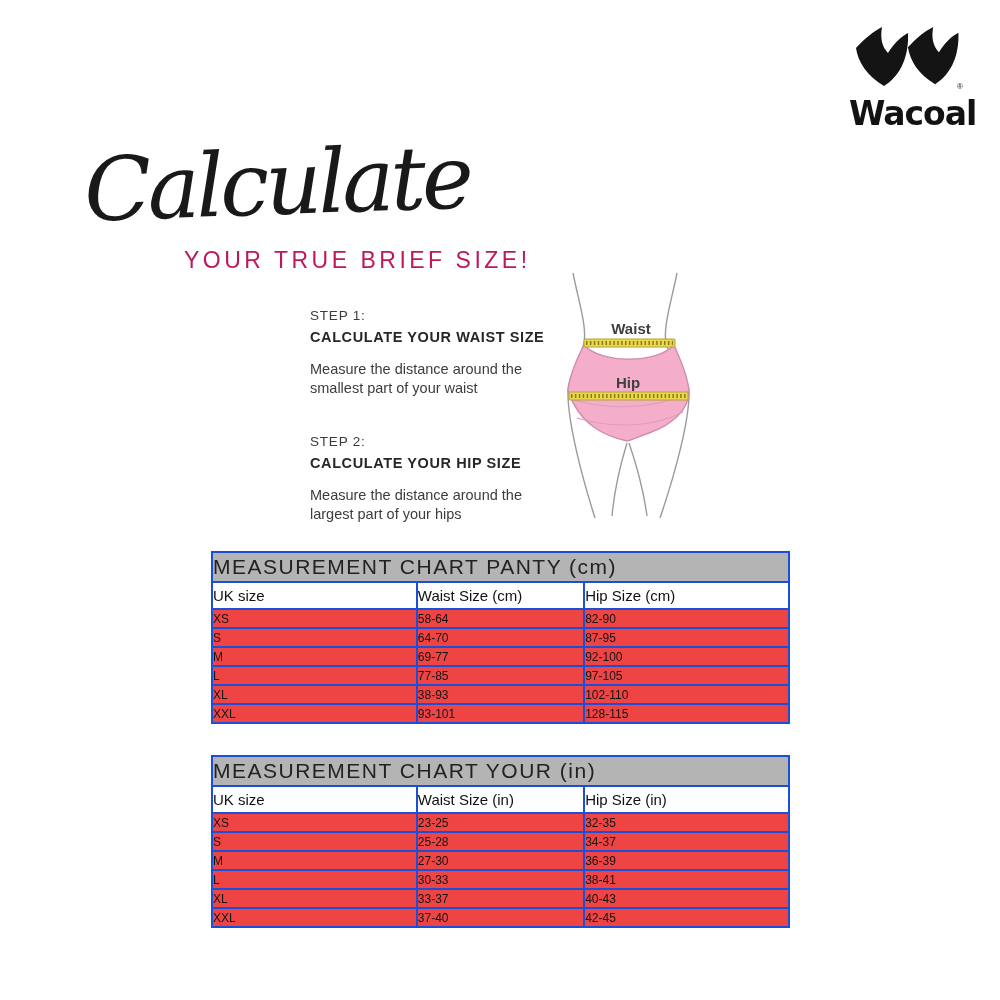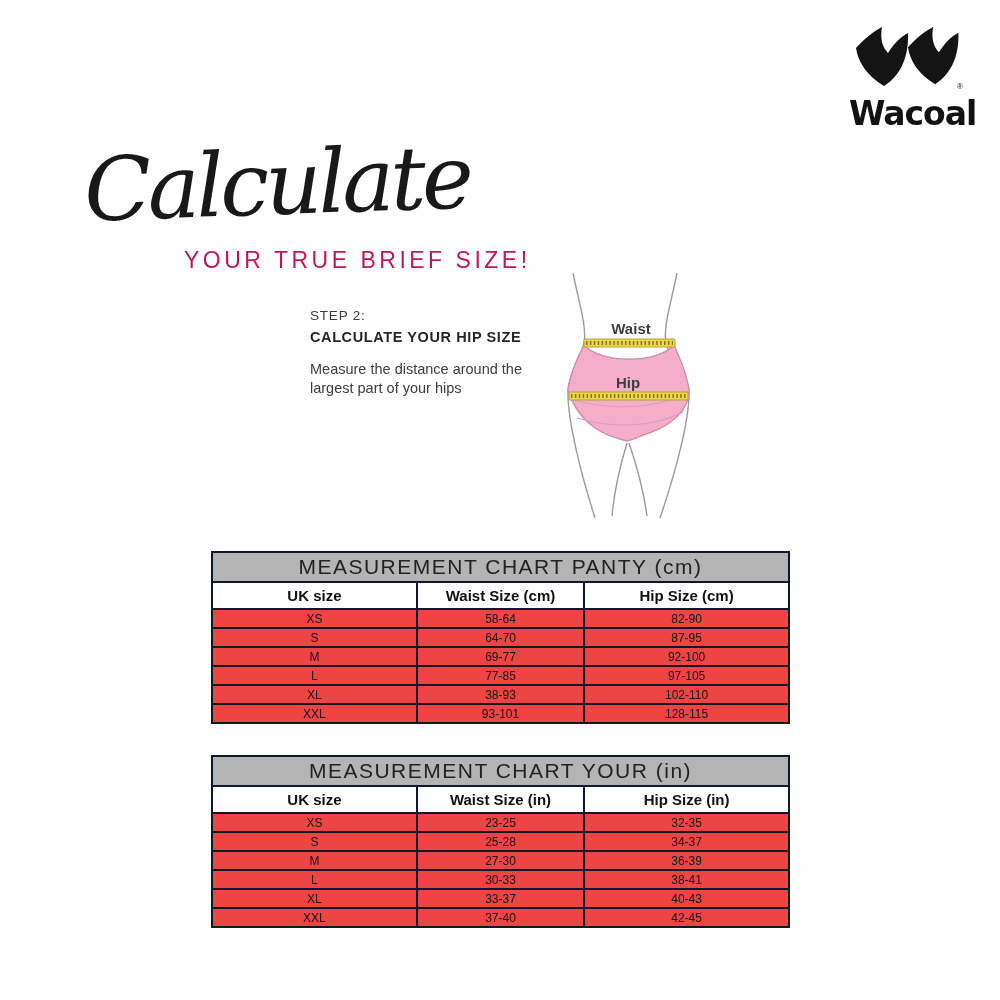--- a/index.html
+++ b/index.html
@@ -40,26 +40,26 @@
   .figure{position:absolute;left:543px;top:269px;}
   .figure text{font-family:"Liberation Sans", sans-serif;}
 
   
   table.size-table{
     position:absolute;left:211px;width:579px;border-collapse:collapse;table-layout:fixed;
     font-family:"Liberation Sans", sans-serif;
   }
   #table-cm{top:551px;}
   #table-in{top:755px;}
-  .size-table th,.size-table td{border:2px solid #0f172a;text-align:center;padding:0;}
+  .size-table th,.size-table td{border:2px solid #1d4ed8;text-align:left;padding:0;}
   .size-table .ttl{
     background:#b4b4b4;height:28px;font-size:21px;font-weight:400;
     letter-spacing:1.5px;color:#222222;
   }
-  .size-table .cols th{height:25px;font-size:15px;font-weight:bold;color:#111111;background:#ffffff;}
+  .size-table .cols th{height:25px;font-size:15px;font-weight:normal;color:#111111;background:#ffffff;}
   .size-table tbody td{height:17px;font-size:12px;color:#141414;background:#ef4444;}
 </style>
 </head>
 <body>
 
 <div class="canvas">
 
   <div class="brand">
     <svg width="110" height="66" viewBox="0 0 110 66" aria-hidden="true">
       <path fill="#141414" d="M2,22 C10,13 20,5 28,1 C26,12 28,21 34,27 C39,19 46,11 54,7 C55,28 48,49 30,60 C13,50 4,36 2,22 Z"></path>
@@ -67,20 +67,25 @@
       <text x="103" y="63" font-size="8" fill="#141414">®</text>
     </svg>
     <div class="wordmark">Wacoal</div>
   </div>
 
   <div class="script-title">Calculate</div>
   <div class="subtitle">YOUR TRUE BRIEF SIZE!</div>
 
   <div class="steps">
     <div class="step">
+      <div class="step-label">STEP 1:</div>
+      <div class="step-heading">CALCULATE YOUR WAIST SIZE</div>
+      <p class="step-desc narrow">Measure the distance around the smallest part of your waist</p>
+    </div>
+    <div class="step">
       <div class="step-label">STEP 2:</div>
       <div class="step-heading">CALCULATE YOUR HIP SIZE</div>
       <p class="step-desc">Measure the distance around the largest part of your hips</p>
     </div>
   </div>
 
   <svg class="figure" width="224" height="256" viewBox="0 0 224 256" aria-hidden="true">
 
     <g fill="none" stroke="#9b9b9b" stroke-width="1.4">
       <path d="M30,4 C36,34 44,58 41,74 C36,94 26,104 25,121 C24,150 38,205 52,249"></path>

